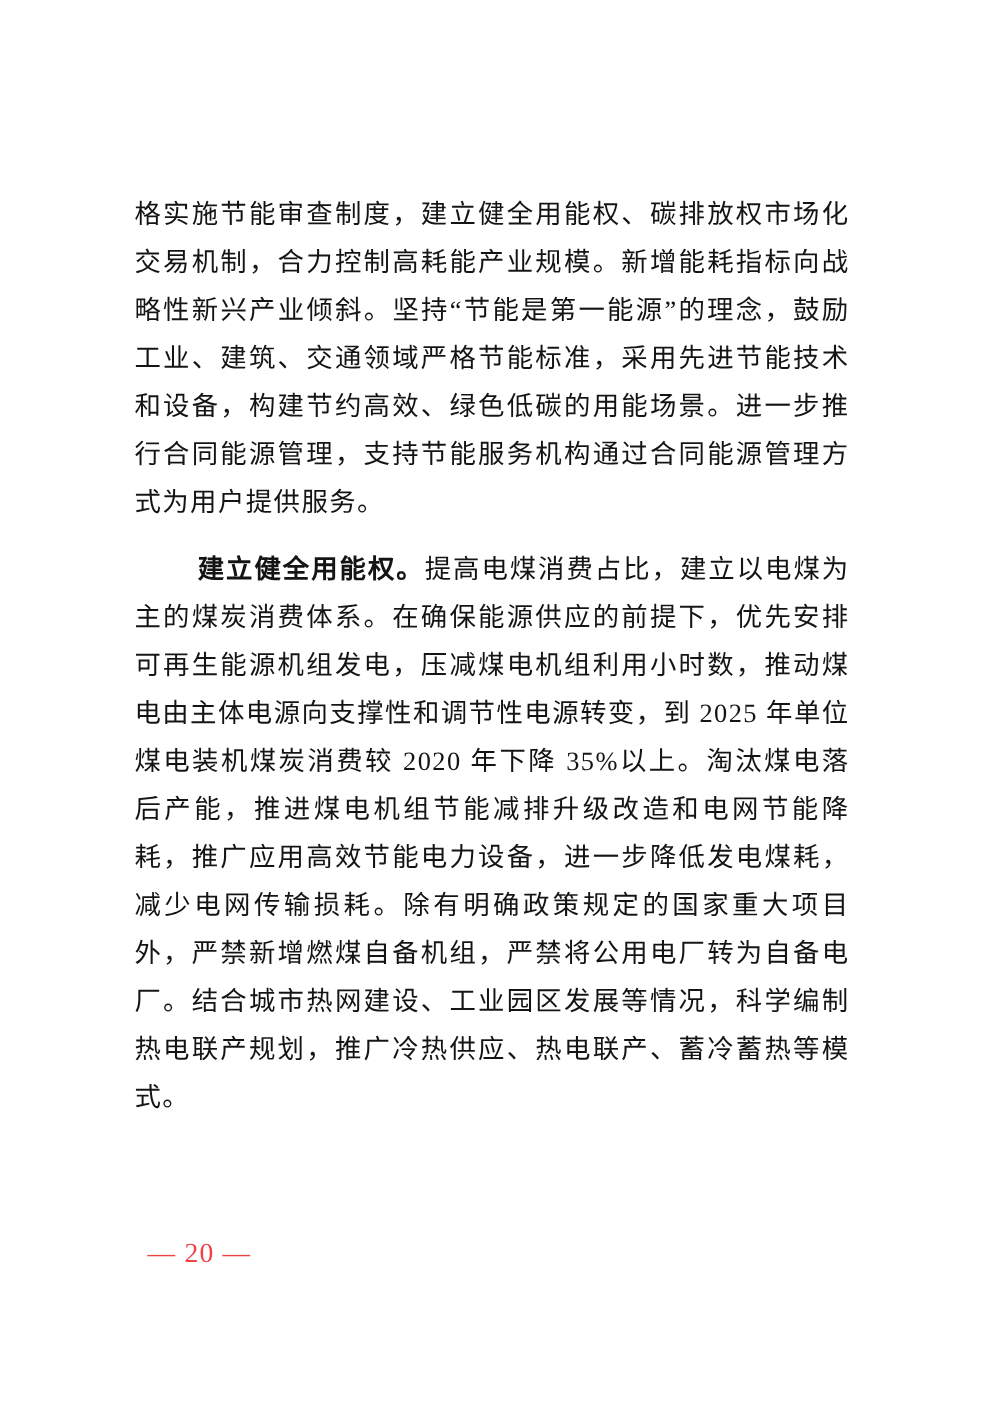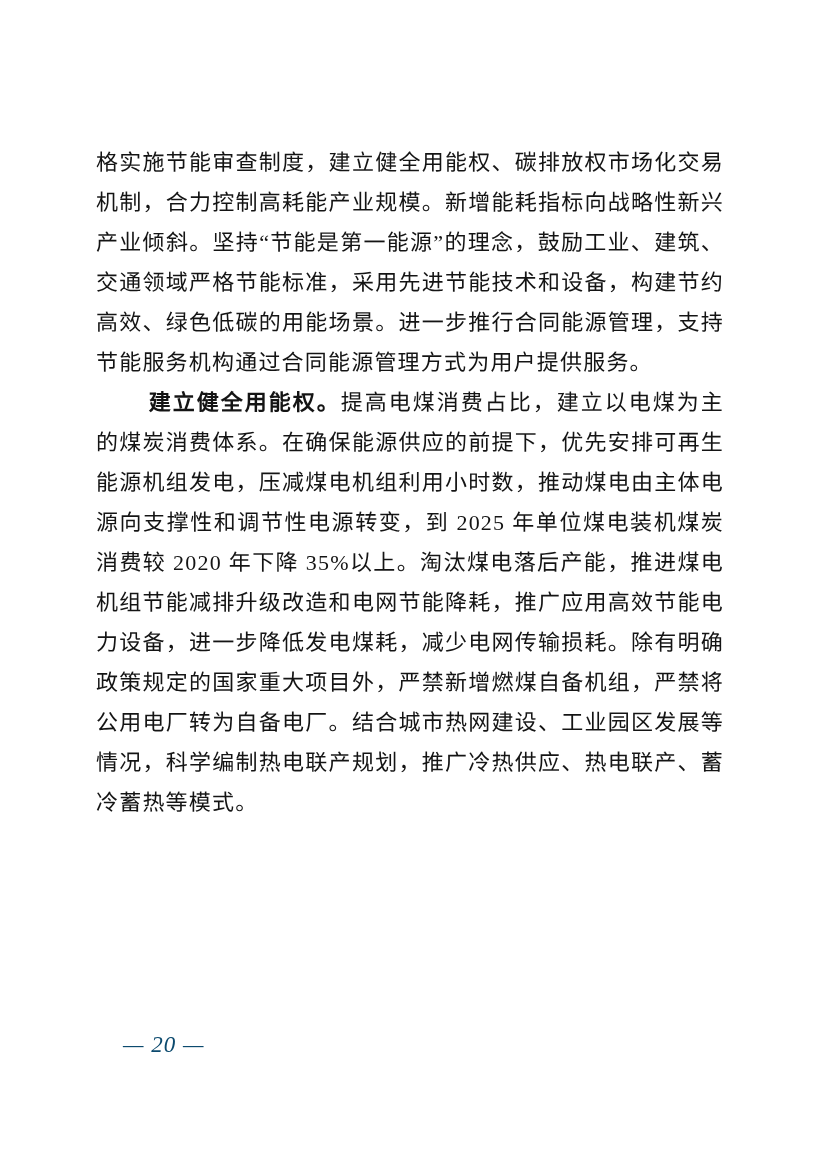--- a/index.html
+++ b/index.html
@@ -16,44 +16,43 @@
     font-family: "Liberation Serif", "DejaVu Serif", serif;
     color: #141414;
   }
   .text-block {
     position: absolute;
     left: 96px;
     top: 143px;
     width: 628px;
   }
   .text-block p {
-    margin: 0;
+    margin: 16px;
     font-size: 22px;
     line-height: 40px;
     letter-spacing: 1.2px;
     text-align: justify;
     text-justify: inter-character;
     word-break: break-all;
   }
   .text-block p.indent {
     text-indent: 2.4em;
   }
   .para-lead {
     font-weight: 700;
   }
   .footer {
     position: absolute;
     left: 123px;
     top: 1030px;
     font-size: 23px;
     line-height: 30px;
     letter-spacing: 1px;
-    color: #0c4a6e;
+    color: #ef4444;
     white-space: pre;
-    font-style: italic;
   }
 </style>
 </head>
 <body>
 
 <div class="page">
 
   <div class="text-block">
 
     <p class="no-indent"><span>格实施节能审查制度，建立健全用能权、碳排放权市场化交易机制，合力控制高耗能产业规模。新增能耗指标向战略性新兴产业倾斜。坚持“节能是第一能源”的理念，鼓励工业、建筑、交通领域严格节能标准，采用先进节能技术和设备，构建节约高效、绿色低碳的用能场景。进一步推行合同能源管理，支持节能服务机构通过合同能源管理方式为用户提供服务。</span></p>

